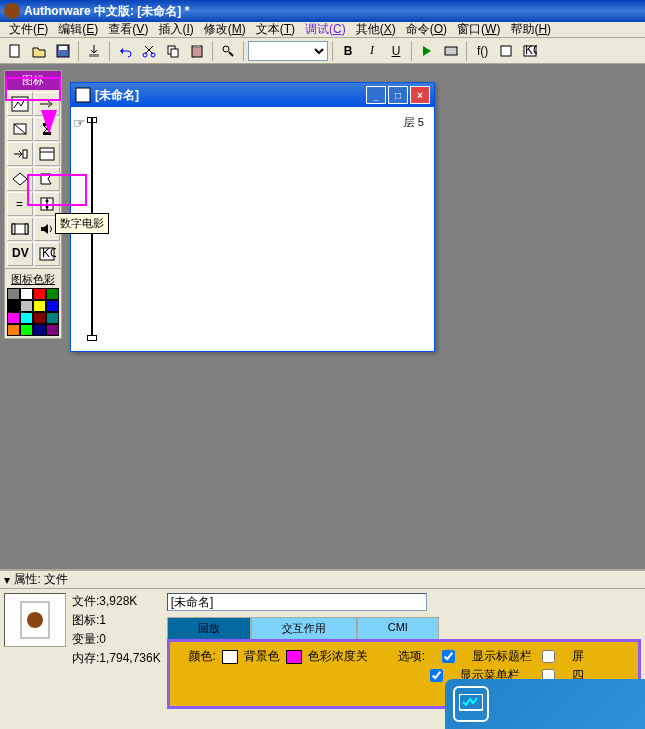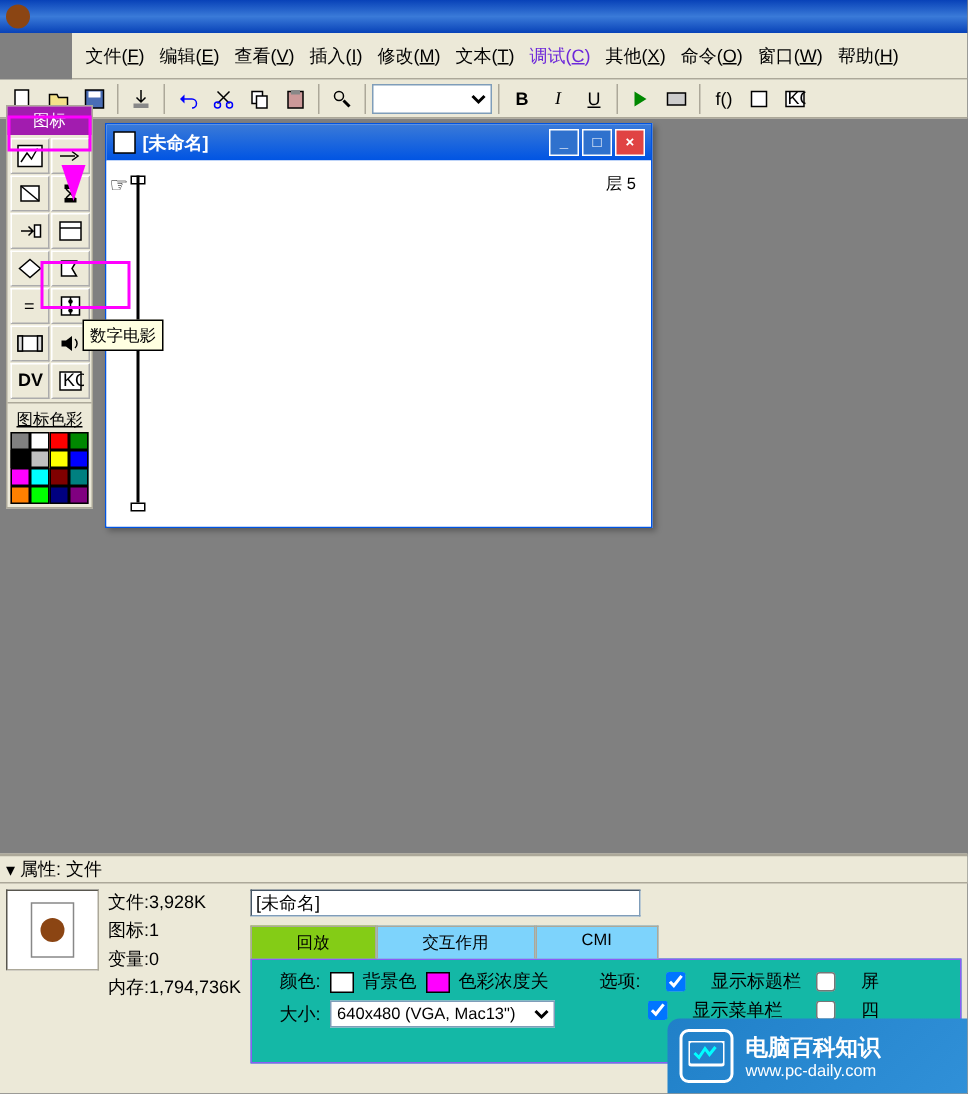--- a/index.html
+++ b/index.html
@@ -3,21 +3,21 @@
 <meta charset="utf-8">
 <style>
 * { margin: 0; padding: 0; box-sizing: border-box; font-family: "SimSun", Arial, sans-serif; font-size: 12px; }
 body { width: 645px; height: 729px; background: #808080; overflow: hidden; position: relative; }
 
 
 .title-bar { height: 22px; background: linear-gradient(#0842b8, #3a7ad8, #0842b8); display: flex; align-items: center; padding: 0 4px; color: #fff; font-weight: bold; }
 .app-icon { width: 16px; height: 16px; background: #8b4513; border-radius: 50%; margin-right: 4px; }
 
 
-.menu-bar { height: 31px; background: #ece9d8; display: flex; align-items: center; padding: 0 4px; border-bottom: 1px solid #aca899; margin-left: 48px; }
+.menu-bar { height: 16px; background: #ece9d8; display: flex; align-items: center; padding: 0 4px; border-bottom: 1px solid #aca899; }
 .menu-item { padding: 2px 5px; cursor: pointer; }
 .menu-key { text-decoration: underline; }
 .menu-disabled { color: #6d28d9; }
 
 
 .toolbar { height: 26px; background: #ece9d8; display: flex; align-items: center; padding: 2px 4px; gap: 2px; border-bottom: 1px solid #aca899; }
 .tb-btn { width: 22px; height: 22px; background: #ece9d8; border: 1px solid transparent; display: flex; align-items: center; justify-content: center; cursor: pointer; }
 .tb-sep { width: 1px; height: 20px; background: #aca899; margin: 0 2px; }
 .tb-combo { width: 80px; height: 20px; background: #fff; border: 1px solid #7f9db9; }
 
@@ -57,22 +57,22 @@
 
 .props-panel { position: absolute; left: 0; bottom: 0; width: 645px; height: 160px; background: #ece9d8; border-top: 2px solid #aca899; }
 .props-header { height: 18px; background: #ece9d8; display: flex; align-items: center; padding: 0 4px; border-bottom: 1px solid #aca899; }
 .props-body { display: flex; padding: 4px; gap: 6px; }
 .props-thumb { width: 62px; height: 54px; background: #fff; border: 1px inset #aca899; display: flex; align-items: center; justify-content: center; }
 .props-info { display: flex; flex-direction: column; gap: 2px; font-size: 11px; }
 .props-main { flex: 1; }
 .props-name-input { width: 260px; height: 18px; background: #fff; border: 1px inset #7f9db9; padding: 0 3px; }
 .props-tabs { display: flex; margin-top: 6px; }
 .props-tab { padding: 3px 30px; background: #7dd3fc; border: 1px solid #aca899; border-bottom: none; cursor: pointer; font-size: 11px; }
-.props-tab.active { background: #84cc16; }
-.props-content { border: 1px solid #8b5cf6; background: #14b8a6; padding: 6px; height: 70px; }
+.props-tab.active { background: #0369a1; }
+.props-content { border: 3px solid #8b5cf6; background: #eab308; padding: 6px; height: 70px; }
 .prop-row { display: flex; align-items: center; gap: 6px; margin-bottom: 4px; font-size: 11px; }
 .prop-label { width: 40px; text-align: right; }
 .color-box { width: 16px; height: 14px; border: 1px solid #000; }
 .size-select { width: 150px; height: 18px; background: #fff; border: 1px solid #7f9db9; font-size: 11px; }
 .checkbox-col { display: flex; flex-direction: column; gap: 2px; font-size: 11px; margin-left: 30px; }
 .cb-row { display: flex; align-items: center; gap: 17px; }
 
 
 .watermark { position: absolute; right: 0; bottom: 0; width: 200px; height: 50px; background: linear-gradient(135deg, #2080c8, #3090d8); border-radius: 8px 0 0 0; display: flex; align-items: center; padding: 4px 8px; color: #fff; z-index: 200; }
 .wm-icon { width: 36px; height: 36px; border: 2px solid #fff; border-radius: 6px; display: flex; align-items: center; justify-content: center; margin-right: 8px; }
@@ -80,20 +80,21 @@
 .wm-cn { font-size: 15px; font-weight: bold; }
 .wm-url { font-size: 11px; }
 
 svg { display: block; }
 </style>
 </head>
 <body>
 
 <div class="title-bar">
   <div class="app-icon"></div>
+  <span>Authorware 中文版: [未命名] *</span>
 </div>
 
 <div class="menu-bar">
   <span class="menu-item"><span>文件</span>(<span class="menu-key">F</span>)</span>
   <span class="menu-item"><span>编辑</span>(<span class="menu-key">E</span>)</span>
   <span class="menu-item"><span>查看</span>(<span class="menu-key">V</span>)</span>
   <span class="menu-item"><span>插入</span>(<span class="menu-key">I</span>)</span>
   <span class="menu-item"><span>修改</span>(<span class="menu-key">M</span>)</span>
   <span class="menu-item"><span>文本</span>(<span class="menu-key">T</span>)</span>
   <span class="menu-item menu-disabled"><span>调试</span>(<span class="menu-key">C</span>)</span>
@@ -361,26 +362,20 @@
       </div>
       <div class="props-content">
         <div style="display:flex">
           <div>
             <div class="prop-row">
               <span class="prop-label">颜色:</span>
               <div class="color-box" style="background:#fff"></div>
               <span>背景色</span>
               <div class="color-box" style="background:#f0f"></div>
               <span>色彩浓度关</span>
-            </div>
-            <div class="prop-row">
-              <span class="prop-label">大小:</span>
-              <select class="size-select">
-                <option>640x480 (VGA, Mac13")</option>
-              </select>
             </div>
           </div>
           <div class="checkbox-col">
             <div class="cb-row">
                 <span>选项:</span> 
                 <input type="checkbox" checked="" style=""> 
                 <span>显示标题栏</span>
               </div>
             <div class="cb-row" style="margin-left:32px">
                 <input type="checkbox" checked="" style=""> 
@@ -403,17 +398,13 @@
   </div>
 </div>
 
 <div class="watermark">
   <div class="wm-icon">
     <svg width="24" height="20">
         <rect x="0" y="0" width="24" height="16" rx="2" fill="none" stroke="#fff" stroke-width="2"></rect>
         <path d="M4 8l3 3 4-6 3 4 4-5" stroke="#0ff" fill="none" stroke-width="2"></path>
       </svg>
   </div>
-  <div class="wm-text">
-    <span class="wm-cn">电脑百科知识</span>
-    <span class="wm-url">www.pc-daily.com</span>
-  </div>
 </div>
 
 </body></html>

